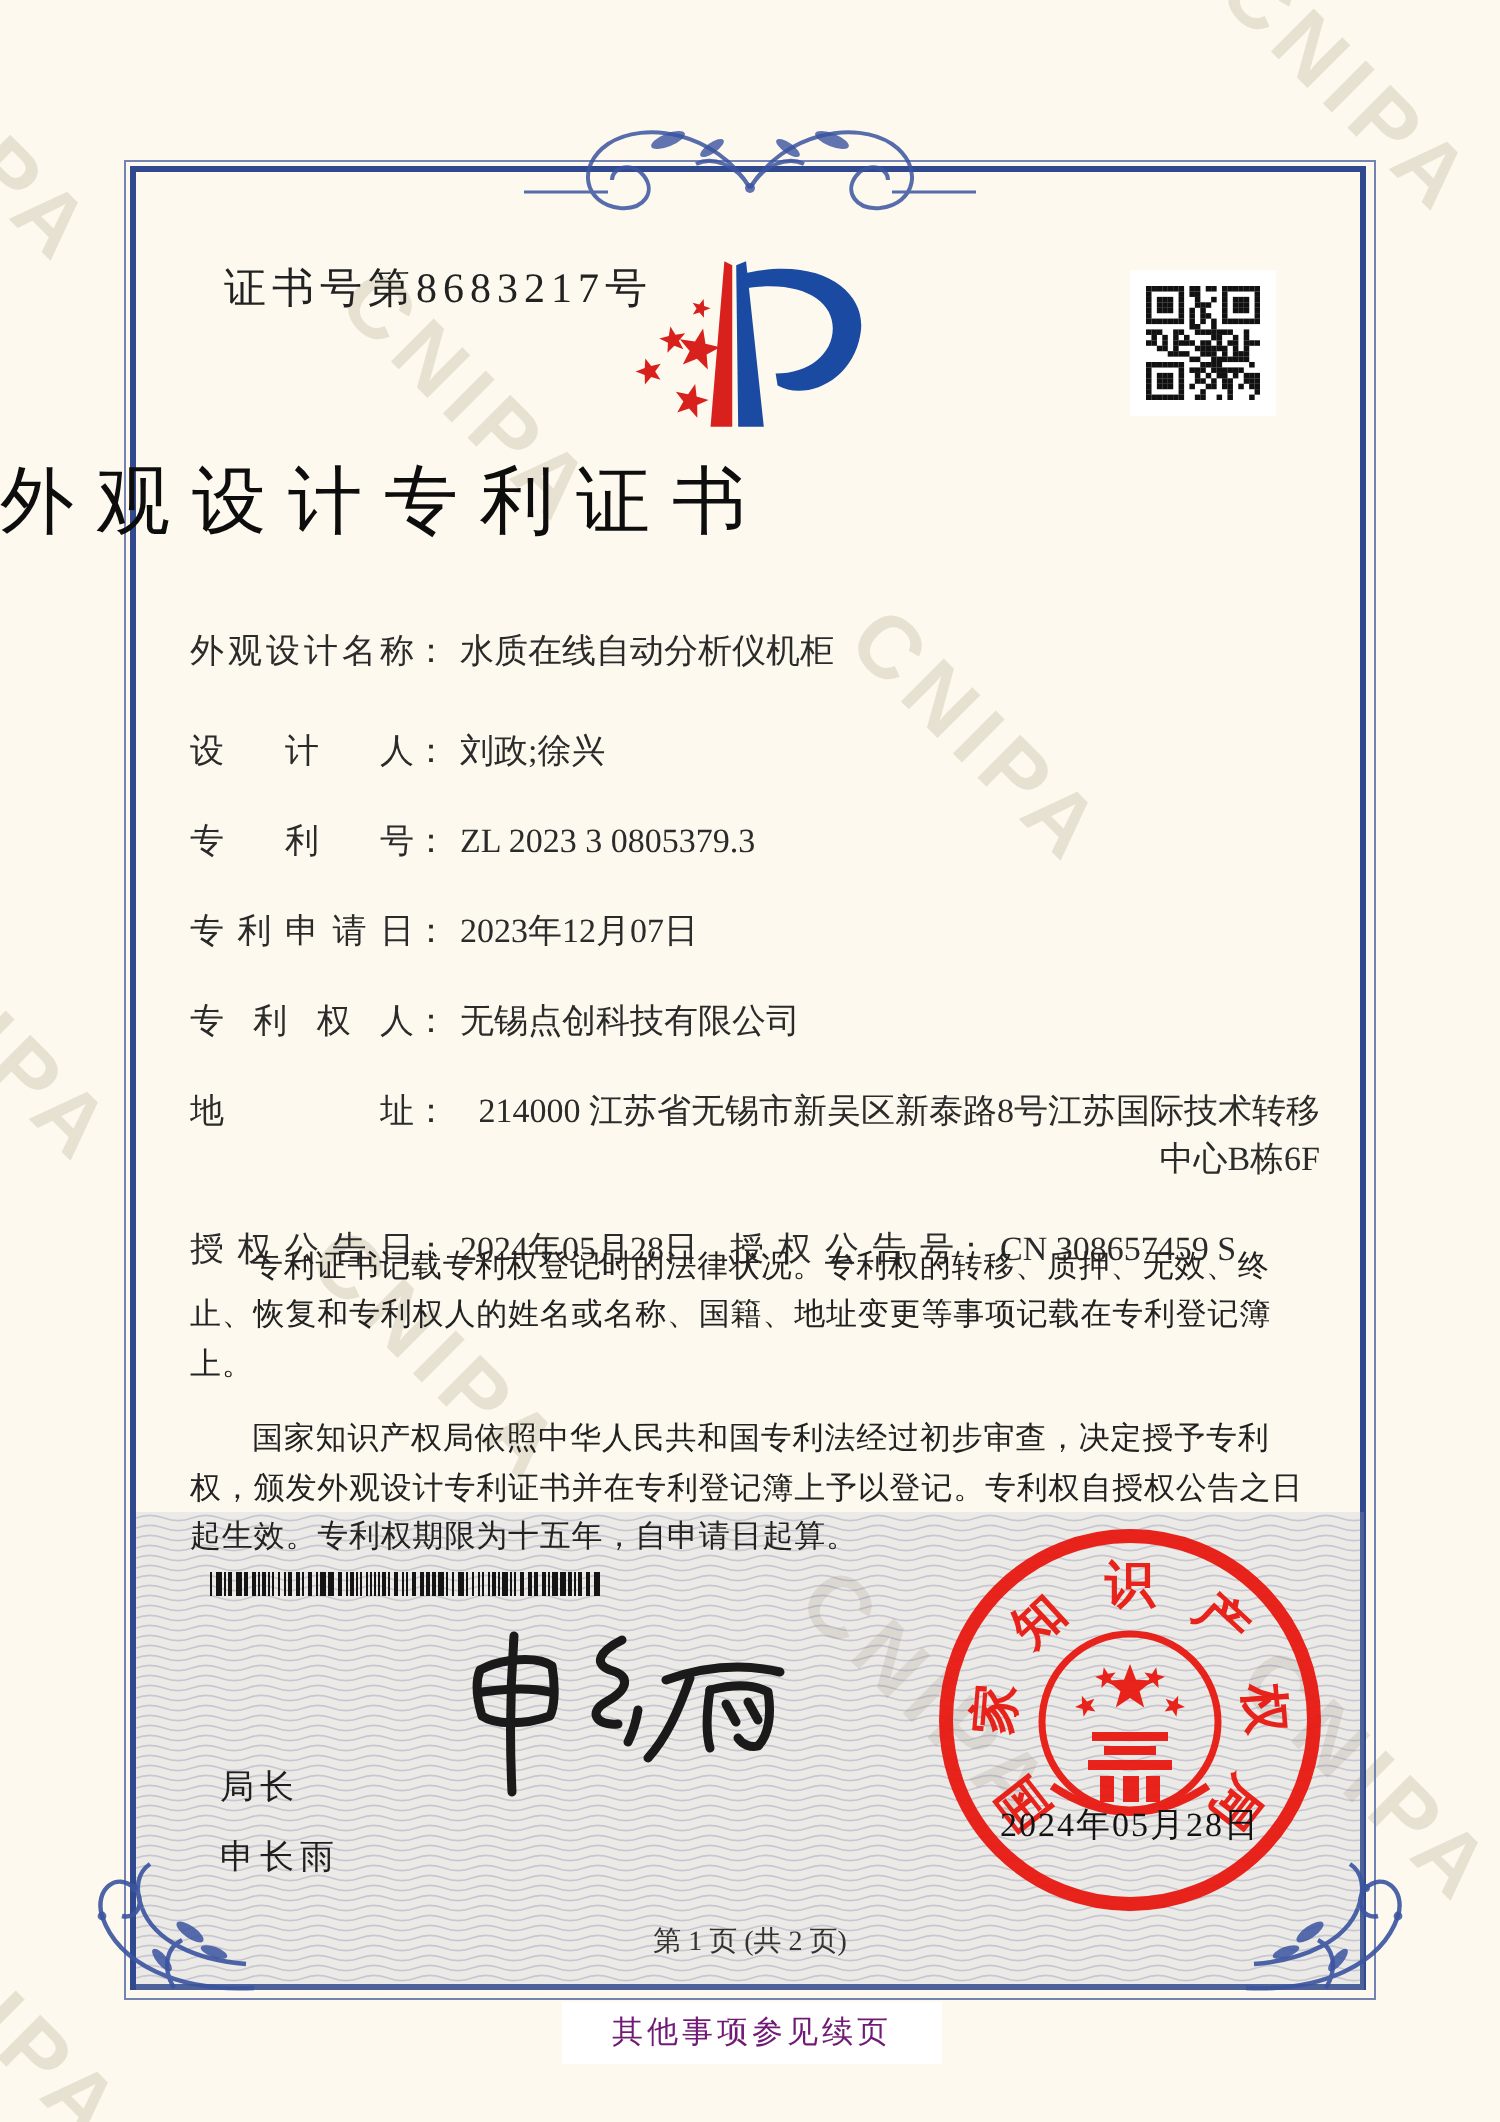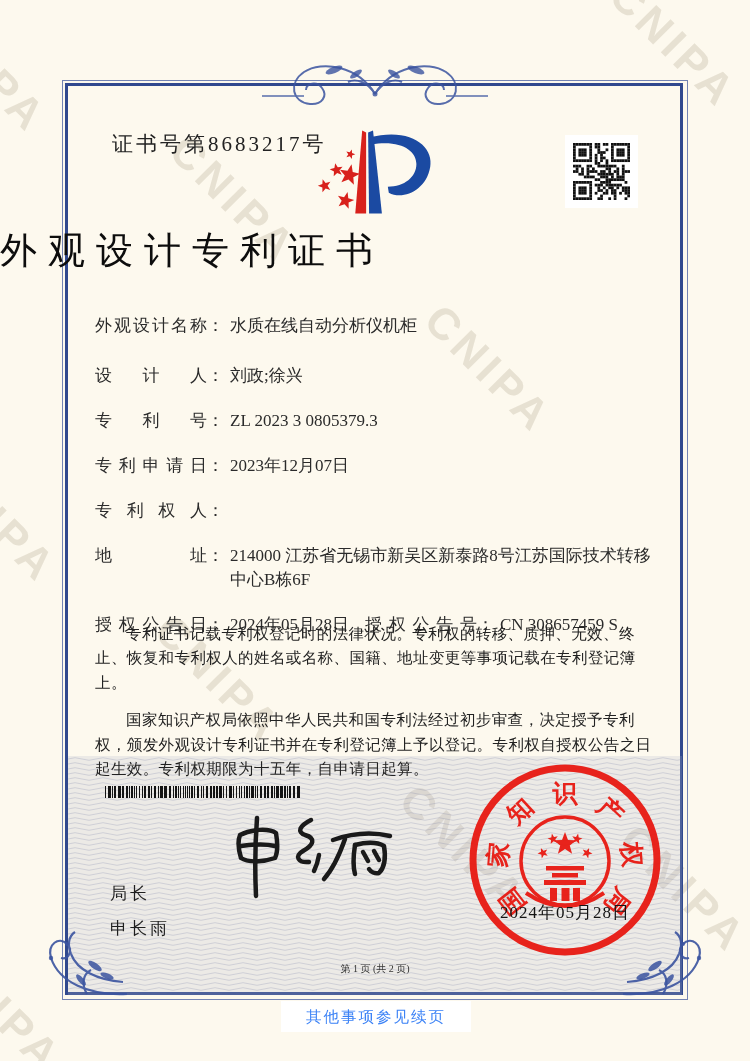--- a/index.html
+++ b/index.html
@@ -37,35 +37,35 @@
   .title{
     position:absolute;left:0;top:226px;width:750px;
     font-size:37px;letter-spacing:11px;color:#0d0d0d;font-weight:500;z-index:2;
   }
   .fields{position:absolute;left:95px;top:314px;width:565px;z-index:2;font-size:17px;color:#2b2b2b;}
   .frow{display:flex;margin-bottom:21px;line-height:24px;}
   .frow.first{margin-bottom:26px;}
   .flabel{display:inline-block;width:112px;text-align:justify;text-align-last:justify;flex:none;}
   .fcolon{flex:none;}
   .fvalue{margin-left:6px;}
-  .frow.addr .fvalue{max-width:450px;}
+  .frow.addr .fvalue{max-width:450px;text-align:right;}
   .pair{display:flex;}
   .pair2{margin-left:16px;}
   .paras{position:absolute;left:95px;top:622px;width:562px;z-index:2;font-size:15.5px;line-height:1.58;color:#222;letter-spacing:.4px;}
   .paras p{margin:0 0 13px 0;text-indent:2em;}
   .barcode{position:absolute;left:105px;top:786px;width:196px;height:12px;z-index:2;}
   .director{position:absolute;left:110px;top:882px;z-index:2;font-family:"Liberation Sans","DejaVu Sans",sans-serif;font-size:17px;letter-spacing:3px;color:#1f1f1f;}
   .director div{margin-bottom:12px;}
   .sig{position:absolute;left:225px;top:800px;width:175px;height:100px;z-index:2;}
   .seal{position:absolute;left:462px;top:757px;width:206px;height:206px;z-index:2;opacity:.93;}
   .seal-date{position:absolute;left:462px;top:901px;width:206px;text-align:center;font-size:17px;letter-spacing:1px;color:#131313;z-index:3;}
-  .page-footer{position:absolute;left:0;top:962px;width:750px;text-align:center;font-size:10px;color:#333;z-index:2;}
+  .page-footer{position:absolute;left:0;top:962px;width:750px;text-align:center;font-size:14px;color:#333;z-index:2;}
   .note-box{
     position:absolute;left:281px;top:1001px;width:190px;height:31px;background:#ffffff;
-    text-align:center;line-height:31px;font-size:15.5px;letter-spacing:2px;color:#3b82f6;z-index:2;
+    text-align:center;line-height:31px;font-size:15.5px;letter-spacing:2px;color:#701a75;z-index:2;
   }
 </style>
 </head>
 <body>
 
 <span class="wm" style="left:-55px;top:-5px">CNIPA</span>
 <span class="wm" style="left:195px;top:125px">CNIPA</span>
 <span class="wm" style="left:635px;top:-30px">CNIPA</span>
 <span class="wm" style="left:450px;top:295px">CNIPA</span>
 <span class="wm" style="left:-45px;top:445px">CNIPA</span>
@@ -451,20 +451,21 @@
     <span class="fvalue">ZL 2023 3 0805379.3</span>
   </div>
   <div class="frow">
     <span class="flabel">专利申请日</span>
       <span class="fcolon">：</span>
     <span class="fvalue">2023年12月07日</span>
   </div>
   <div class="frow">
     <span class="flabel">专利权人</span>
       <span class="fcolon">：</span>
+    <span class="fvalue">无锡点创科技有限公司</span>
   </div>
   <div class="frow addr">
     <span class="flabel">地址</span>
       <span class="fcolon">：</span>
     <span class="fvalue">214000 江苏省无锡市新吴区新泰路8号江苏国际技术转移中心B栋6F</span>
   </div>
   <div class="frow">
     <span class="pair">
       <span class="flabel">授权公告日</span>
         <span class="fcolon">：</span>

